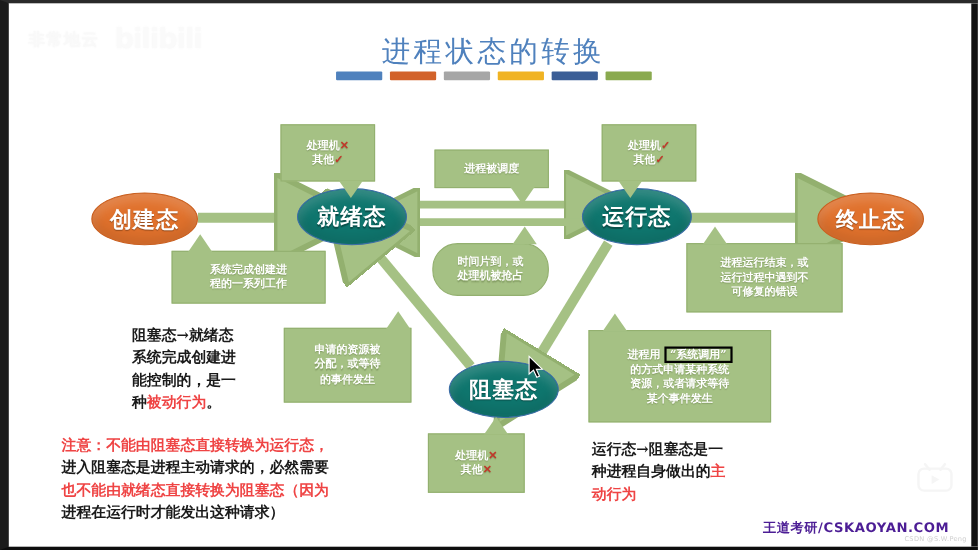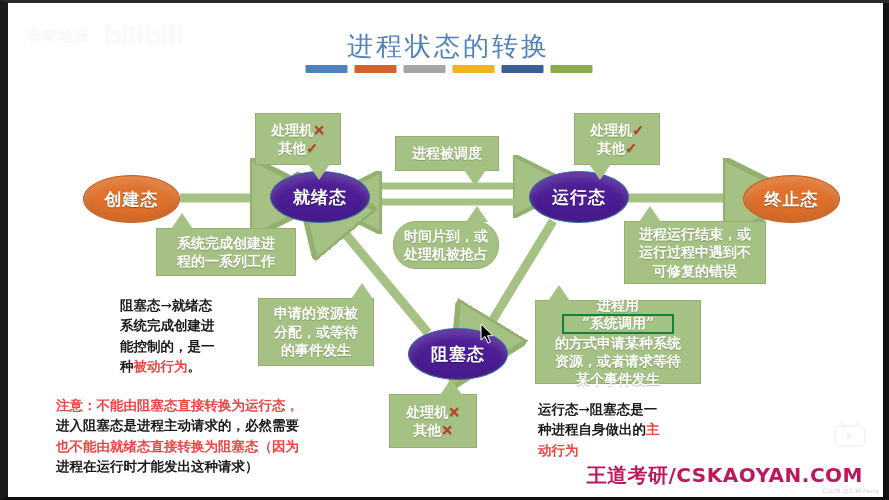--- a/index.html
+++ b/index.html
@@ -52,67 +52,67 @@
   .title-bars{
     position:absolute;left:50%;transform:translateX(-50%);top:62px;
     display:flex;gap:7px;
   }
   .title-bars i{display:block;width:42px;height:8px;border-radius:1px;}
 
   
   .node{
     position:absolute;border-radius:50%;
     display:flex;align-items:center;justify-content:center;
-    color:#ffffff;font-size:17px;letter-spacing:1px;
+    color:#ffffff;font-size:20px;letter-spacing:1px;
     font-family:"DejaVu Serif","Liberation Serif",serif;font-weight:700;
     text-shadow:0 1px 1px rgba(0,0,0,.35);
     box-shadow:inset 0 -6px 12px rgba(0,0,0,.10), inset 0 6px 10px rgba(255,255,255,.18);
   }
-  .node.blue{background:#4c1d95;border:1px solid #3c6da6;align-items:center;}
+  .node.blue{background:#0f766e;border:1px solid #3c6da6;align-items:center;}
   .node.orange{background:#e0712c;border:1px solid #c85f20;}
 
   
   .callout{
     position:absolute;background:#a5c184;border:1px solid #93b06f;
-    color:#ffffff;font-size:14px;line-height:1.32;
+    color:#ffffff;font-size:10px;line-height:1.32;
     text-align:center;padding:6px 8px;box-sizing:border-box;
     font-family:"DejaVu Serif","Liberation Serif",serif;font-weight:700;
     text-shadow:0 1px 1px rgba(90,110,60,.45);
     display:flex;flex-direction:column;align-items:center;justify-content:center;
   }
   .callout .tail{
     position:absolute;width:0;height:0;border-style:solid;
   }
   
   .tail-d{border-width:16px 11px 0 11px;border-color:#a5c184 transparent transparent transparent;
     bottom:-16px;}
   
   .tail-u{border-width:0 11px 16px 11px;border-color:transparent transparent #a5c184 transparent;
     top:-16px;}
 
   .mark-x{color:#c0392b;font-weight:700;}
   .mark-v{color:#c0392b;font-weight:700;}
 
   .boxed{
-    border:2px solid #15803d;padding:0 18px;display:inline-block;line-height:1.1;
+    border:2px solid #000000;padding:0 3px;display:inline-block;line-height:1.1;
   }
 
   
   #arrows{position:absolute;left:0;top:0;width:889px;height:500px;pointer-events:none;}
 
   
   .note{
     position:absolute;font-size:13.5px;line-height:1.5;color:#1a1a1a;
     font-family:"DejaVu Serif","Liberation Serif",serif;font-weight:700;
   }
   .note .red{color:#ef4444;}
 
   .brand{
     position:absolute;right:26px;bottom:8px;
-    font-size:20px;color:#be185d;font-weight:700;letter-spacing:.5px;
+    font-size:12px;color:#4c1d95;font-weight:700;letter-spacing:.5px;
     font-family:"DejaVu Sans","Liberation Sans",sans-serif;
   }
   .cursor{position:absolute;pointer-events:none;}
 </style>
 </head>
 <body>
 
 <div id="slide">
 
   <div class="wm-bili">
@@ -178,21 +178,21 @@
   <div class="node blue" style="left:400px;top:325px;width:98px;height:50px;">
     <span>阻塞态</span>
   </div>
 
   <div class="callout" style="left:247px;top:110px;width:86px;height:52px;" id="co-ready">
     <span class="tail tail-d" style="left:52px;"></span>
   <div><span>处理机</span><span class="mark-x">✕</span></div>
       <div><span>其他</span><span class="mark-v">✓</span></div>
     </div>
 
-  <div class="callout" style="left:539px;top:110px;width:86px;height:52px;margin-left:27px;" id="co-running">
+  <div class="callout" style="left:539px;top:110px;width:86px;height:52px;" id="co-running">
     <span class="tail tail-d" style="left:14px;"></span>
   <div><span>处理机</span><span class="mark-v">✓</span></div>
       <div><span>其他</span><span class="mark-v">✓</span></div>
     </div>
 
   <div class="callout" style="left:381px;top:391px;width:88px;height:54px;" id="co-blocked">
     <span class="tail tail-u" style="left:50px;"></span>
   <div><span>处理机</span><span class="mark-x">✕</span></div>
       <div><span>其他</span><span class="mark-x">✕</span></div>
     </div>

